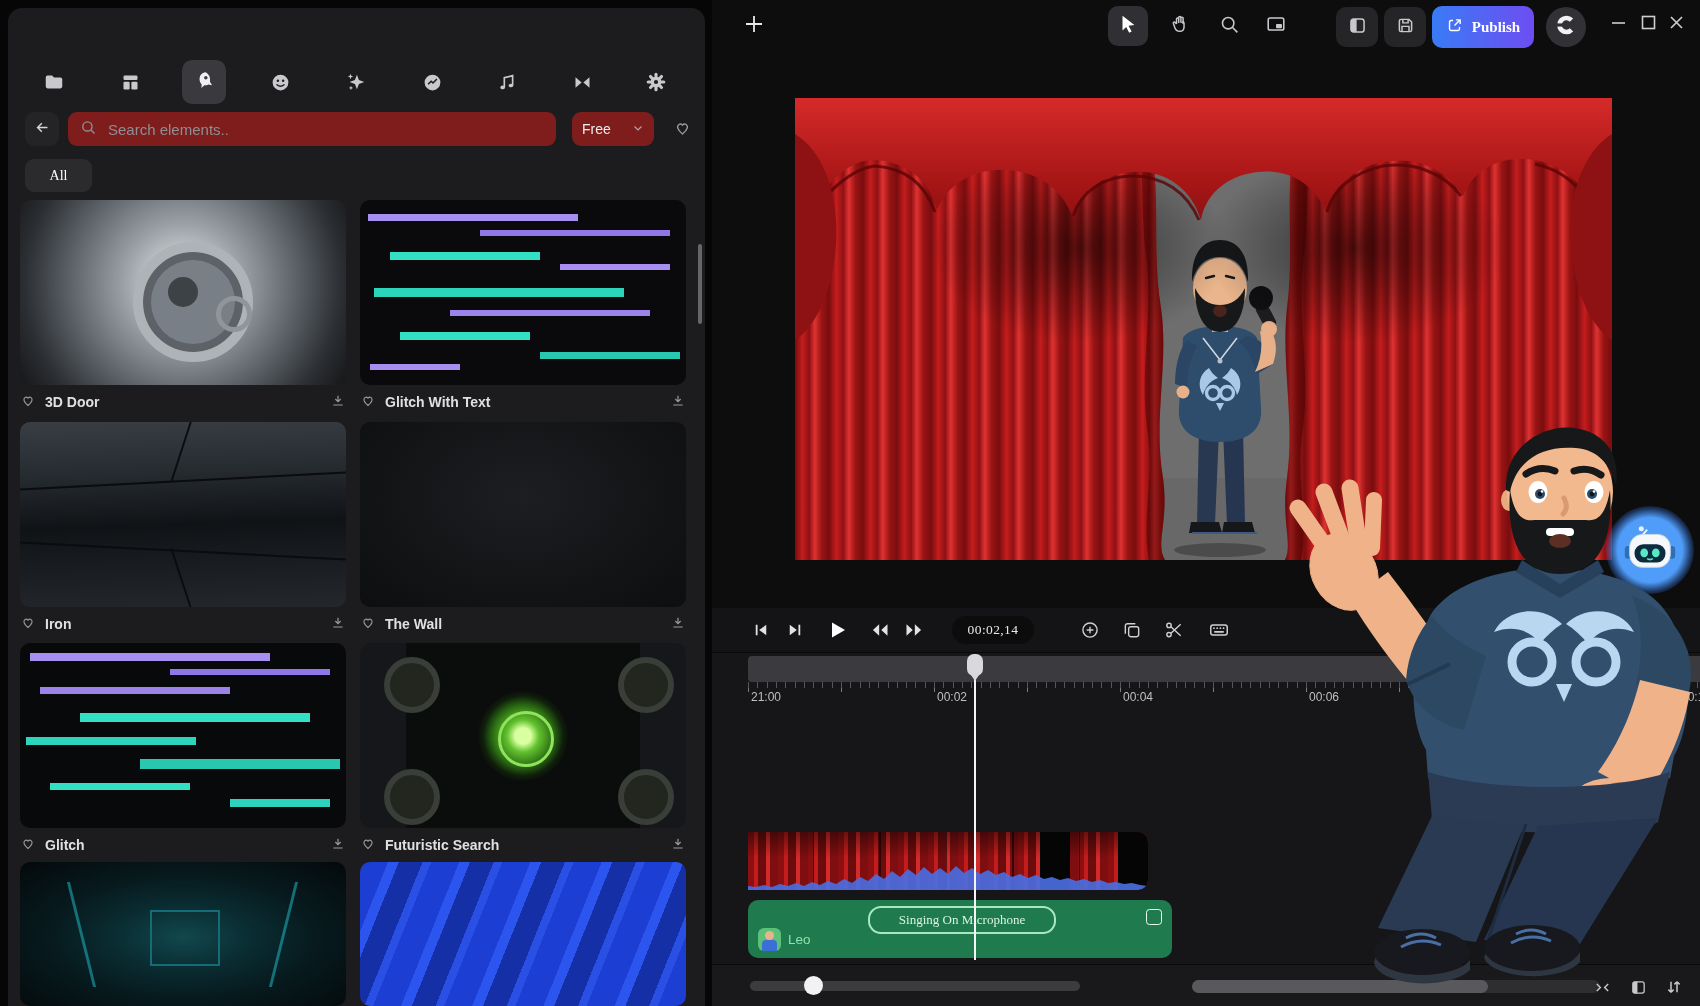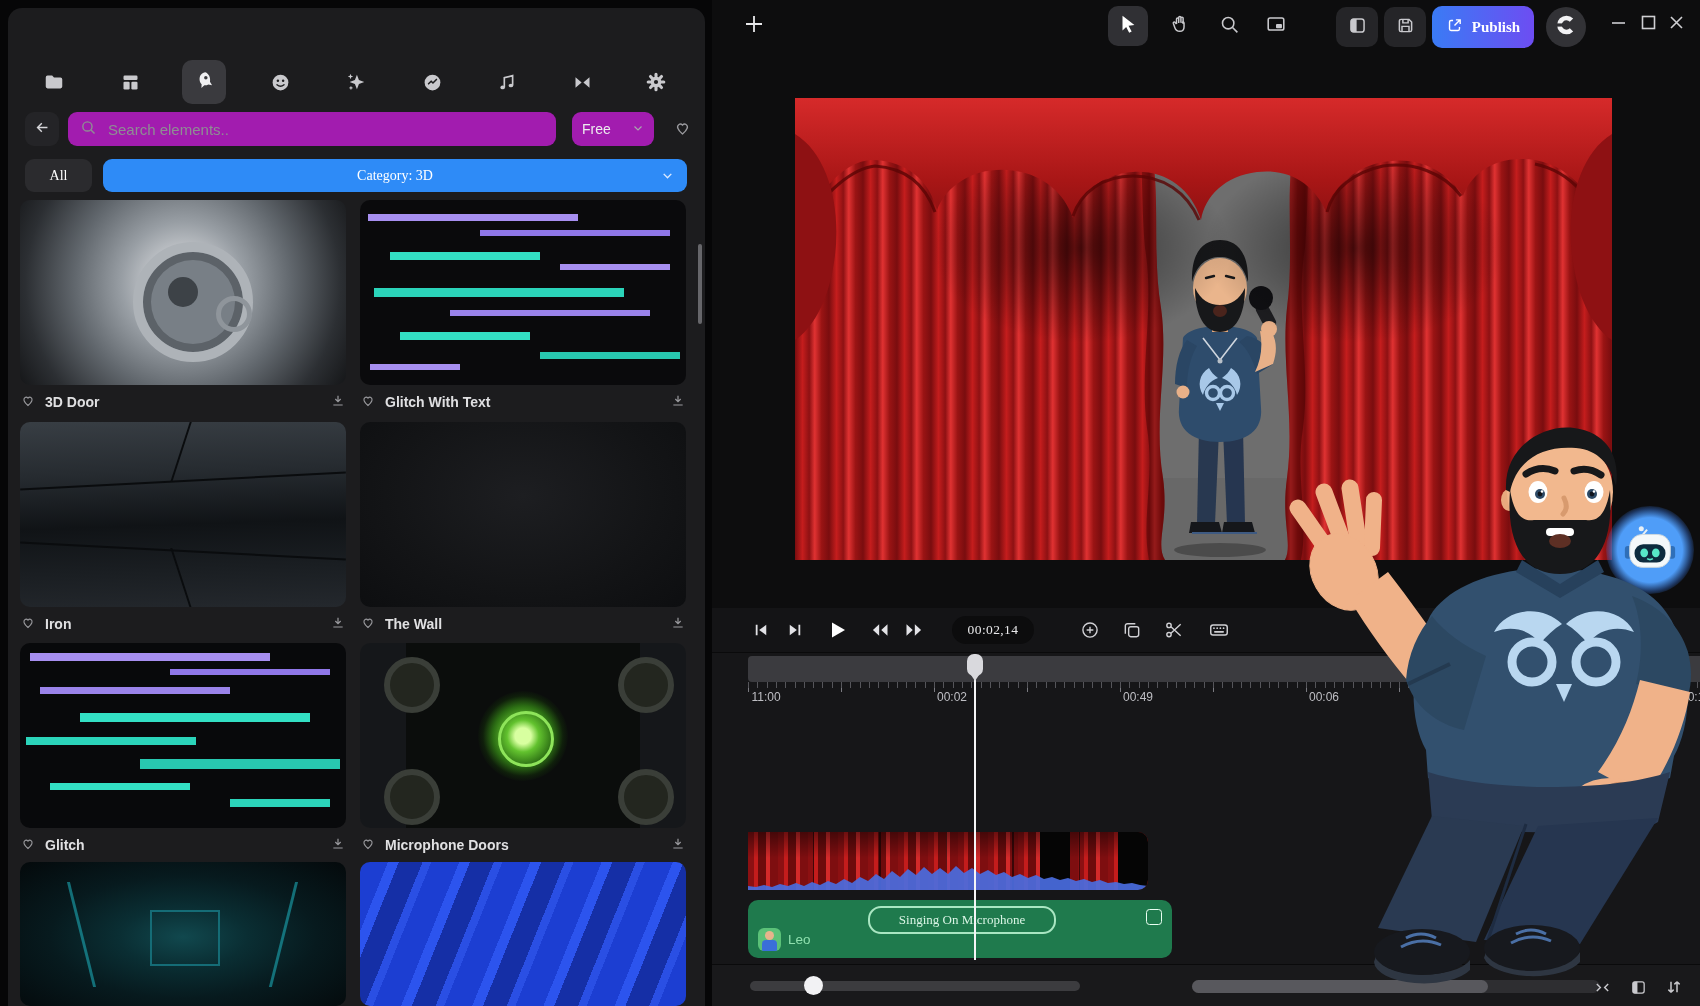--- a/index.html
+++ b/index.html
@@ -7,21 +7,21 @@
        font-family:"Liberation Sans",sans-serif;color:#e6e6e8;}
   .abs{position:absolute;}
   .flex{display:flex;align-items:center;}
   .ctr{display:flex;align-items:center;justify-content:center;font-family:Liberation Serif, serif;}
   .ic{color:#c9c9cd;}
   .ic svg{display:block;}
   
   #left-panel{left:8px;top:8px;width:697px;height:998px;background:#1c1c1e;border-radius:14px 14px 0 0;overflow:hidden;}
   .tabbtn{width:44px;height:44px;border-radius:10px;}
   .tabbtn.sel{background:#3a3a3e;}
-  .inputbox{background:#a21caf;border-radius:9px;height:34px;}
+  .inputbox{background:#7f1d1d;border-radius:9px;height:34px;}
   #search-input{background:transparent;border:0;outline:none;color:#e6e6e8;font-size:15px;width:100%;
        font-family:"Liberation Sans",sans-serif;}
   #search-input::placeholder{color:#8e8e93;}
   .pillbtn{background:#2b2b2e;border-radius:9px;color:#fff;font-size:14px;}
   .thumb{width:326px;height:185px;border-radius:10px;overflow:hidden;position:absolute;}
   .thumb-label{position:absolute;width:326px;height:26px;display:flex;align-items:center;gap:9px;
        color:#e0e0e2;font-size:14px;font-weight:bold;}
   
   .toolbtn{width:40px;height:40px;border-radius:10px;}
   .toolbtn.sel{background:#303034;}
@@ -241,23 +241,23 @@
       </div>
       <div class="abs ctr" style="left:928px;top:8px;width:28px;height:28px;">
         <svg width="20" height="20" viewBox="0 0 24 24" fill="none" stroke="#d0d0d4" stroke-width="1.8">
             <path d="M4 9h13m-4-4 4 4-4 4M20 15H7m4-4-4 4 4 4"></path>
           </svg>
       </div>
 
       <div class="abs" style="left:36px;top:48px;width:952px;height:26px;background:#3b3b3f;border-radius:4px 0 0 4px;"></div>
       <div class="abs" style="left:36px;top:74px;width:952px;height:10px;background:repeating-linear-gradient(90deg,#7a7a80 0 1px,transparent 1px 93px);"></div>
       <div class="abs" style="left:36px;top:74px;width:952px;height:6px;background:repeating-linear-gradient(90deg,#55555a 0 1px,transparent 1px 9.3px);"></div>
-      <span class="rlabel" style="left:54px;top:82px;">11:00</span>
+      <span class="rlabel" style="left:54px;top:82px;">21:00</span>
       <span class="rlabel" style="left:240px;top:82px;text-align:center;">00:02</span>
-      <span class="rlabel" style="left:426px;top:82px;">00:49</span>
+      <span class="rlabel" style="left:426px;top:82px;">00:04</span>
       <span class="rlabel" style="left:612px;top:82px;">00:06</span>
       <span class="rlabel" style="left:798px;top:82px;">00:08</span>
       <span class="rlabel" style="left:984px;top:82px;">00:10</span>
 
       <div class="abs" style="left:36px;top:224px;width:400px;height:58px;border-radius:0 10px 10px 0;overflow:hidden;
                   background:repeating-linear-gradient(90deg,#8c1012 0 6px,#c41c1c 6px 10px,#6e0b0c 10px 18px,#d42a2a 18px 22px,#7e0e10 22px 30px);">
         <div class="abs" style="left:0;top:0;width:400px;height:58px;background:linear-gradient(180deg,rgba(0,0,0,.45),rgba(0,0,0,0) 45%);"></div>
         <div class="abs" style="left:0;top:0;width:400px;height:58px;background:repeating-linear-gradient(90deg,transparent 0 65px,rgba(0,0,0,.55) 65px 66.5px);"></div>
         <div class="abs" style="left:292px;top:0;width:30px;height:58px;background:#050505;"></div>
         <div class="abs" style="left:370px;top:0;width:30px;height:58px;background:#050505;"></div>
@@ -490,26 +490,20 @@
     </div>
     <div class="abs ctr" style="left:662px;top:110px;width:24px;height:24px;">
       <span><svg width="19" height="18" viewBox="0 0 24 24" fill="none" stroke="#9a9a9e" stroke-width="1.8">
             <path d="M12 20 C5.2 14.4 3.8 9.6 7.3 7.3 C9.7 5.8 12 8.2 12 8.2 s2.3-2.4 4.7-.9 c3.5 2.3 2.1 7.1-4.7 12.7 Z"></path>
           </svg></span>
     </div>
 
     <div class="abs ctr pillbtn" style="left:17px;top:151px;width:67px;height:33px;">
       <span>All</span>
     </div>
-    <div class="abs ctr" style="left:95px;top:151px;width:584px;height:33px;background:#2e8bf7;border-radius:9px;color:#fff;font-size:14px;">
-      <span>Category: 3D</span>
-      <span class="abs" style="right:13px;top:10px;"><svg width="13" height="13" viewBox="0 0 24 24" fill="none" stroke="#dceafe" stroke-width="2.6">
-            <path d="M5 9l7 7 7-7"></path>
-          </svg></span>
-    </div>
 
     <div class="thumb" style="left:12px;top:192px;background:radial-gradient(circle at 50% 45%,#c9ccd0 0 14%,#989ea4 32%,#62686e 56%,#2c2f33 82%,#151618 100%);">
       <div class="abs" style="left:113px;top:42px;width:100px;height:100px;border-radius:50%;border:10px solid #aeb3b8;background:#787f86;box-shadow:inset 0 0 0 8px #5c6268;"></div>
       <div class="abs" style="left:148px;top:77px;width:30px;height:30px;border-radius:50%;background:#3d4247;"></div>
       <div class="abs" style="left:196px;top:96px;width:26px;height:26px;border-radius:50%;border:5px solid #8f959b;"></div>
     </div>
     <div class="thumb" style="left:352px;top:192px;background:
       linear-gradient(#0a0a0c,#0a0a0c) 0 0/100% 100%,
       #0a0a0c;">
       <div class="abs" style="left:8px;top:14px;width:210px;height:7px;background:#a78ff0;"></div>
@@ -591,21 +585,21 @@
           </svg></span>
       <span>Glitch</span>
       <span style="margin-left:auto;"><svg width="16" height="16" viewBox="0 0 24 24" fill="none" stroke="#9a9a9e" stroke-width="1.8">
             <path d="M12 4v9m-4-4 4 4 4-4M5 18h14"></path>
           </svg></span>
     </div>
     <div class="thumb-label" style="left:352px;top:824px;">
       <span><svg width="16" height="15" viewBox="0 0 24 24" fill="none" stroke="#9a9a9e" stroke-width="1.8">
             <path d="M12 20 C5.2 14.4 3.8 9.6 7.3 7.3 C9.7 5.8 12 8.2 12 8.2 s2.3-2.4 4.7-.9 c3.5 2.3 2.1 7.1-4.7 12.7 Z"></path>
           </svg></span>
-      <span>Microphone Doors</span>
+      <span>Futuristic Search</span>
       <span style="margin-left:auto;"><svg width="16" height="16" viewBox="0 0 24 24" fill="none" stroke="#9a9a9e" stroke-width="1.8">
             <path d="M12 4v9m-4-4 4 4 4-4M5 18h14"></path>
           </svg></span>
     </div>
 
     <div class="thumb" style="left:12px;top:854px;height:144px;background:radial-gradient(ellipse at 50% 52%,#11484e 0%,#0a2e33 28%,#071a1e 58%,#04090b 100%);">
       <div class="abs" style="left:60px;top:20px;width:3px;height:105px;background:#1da8b4;opacity:.6;transform:skewX(14deg);"></div>
       <div class="abs" style="left:262px;top:20px;width:3px;height:105px;background:#1da8b4;opacity:.6;transform:skewX(-14deg);"></div>
       <div class="abs" style="left:130px;top:48px;width:66px;height:52px;border:2px solid #156c76;"></div>
     </div>

